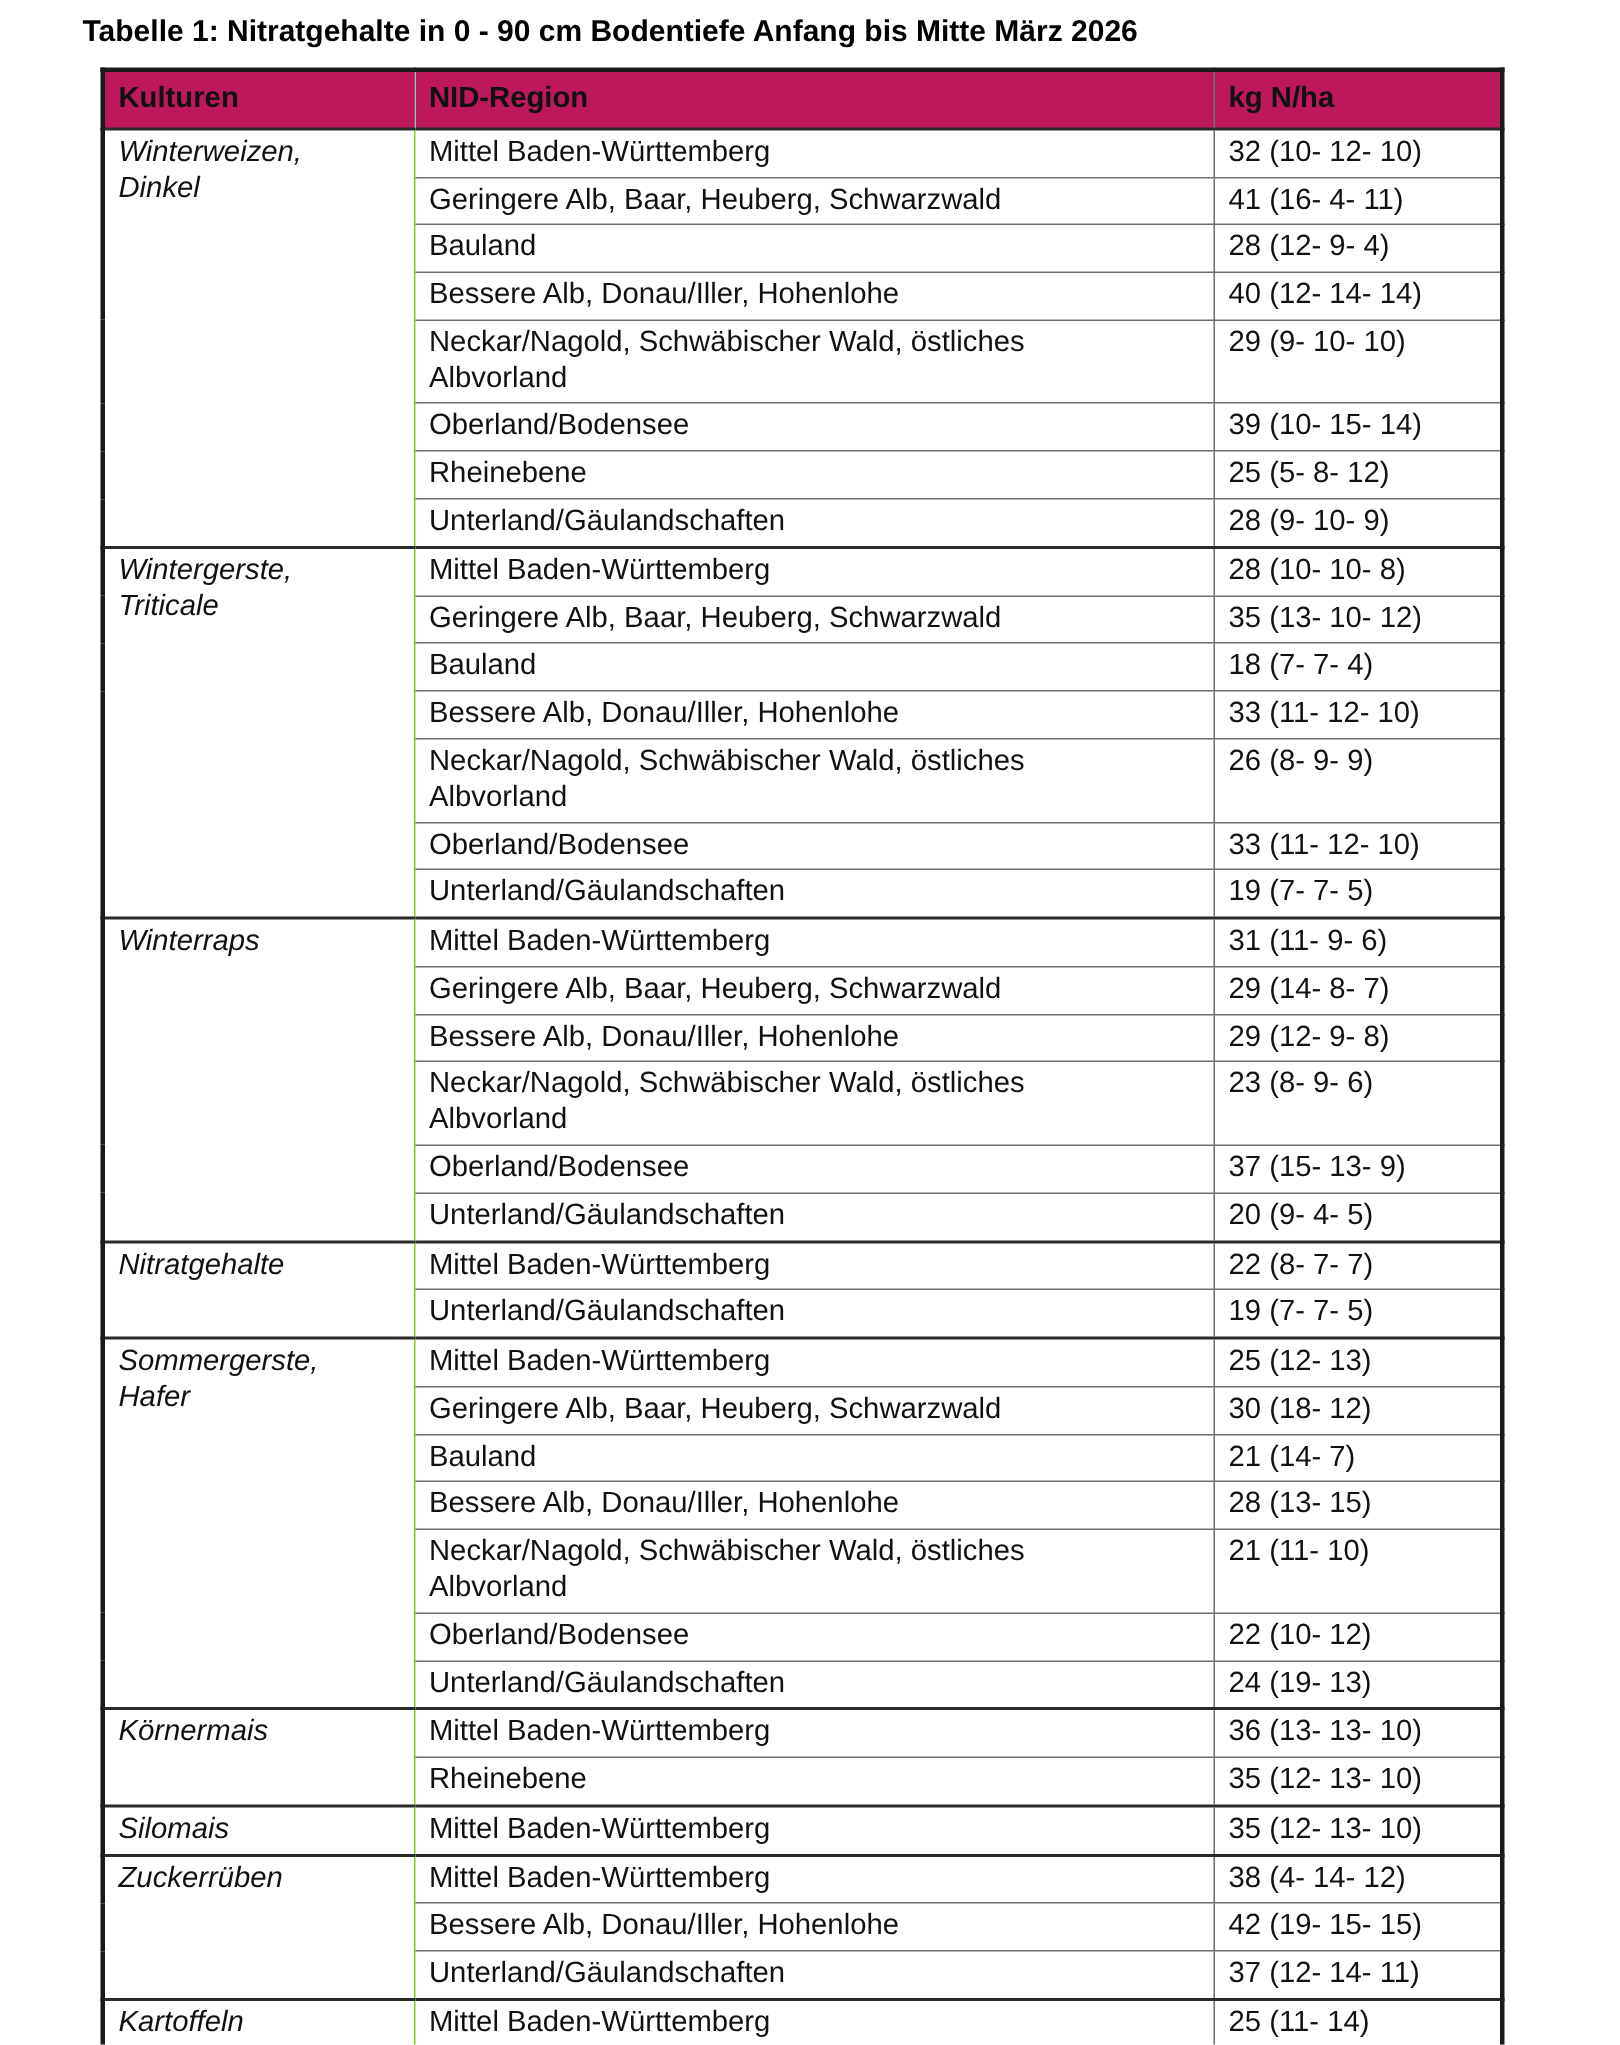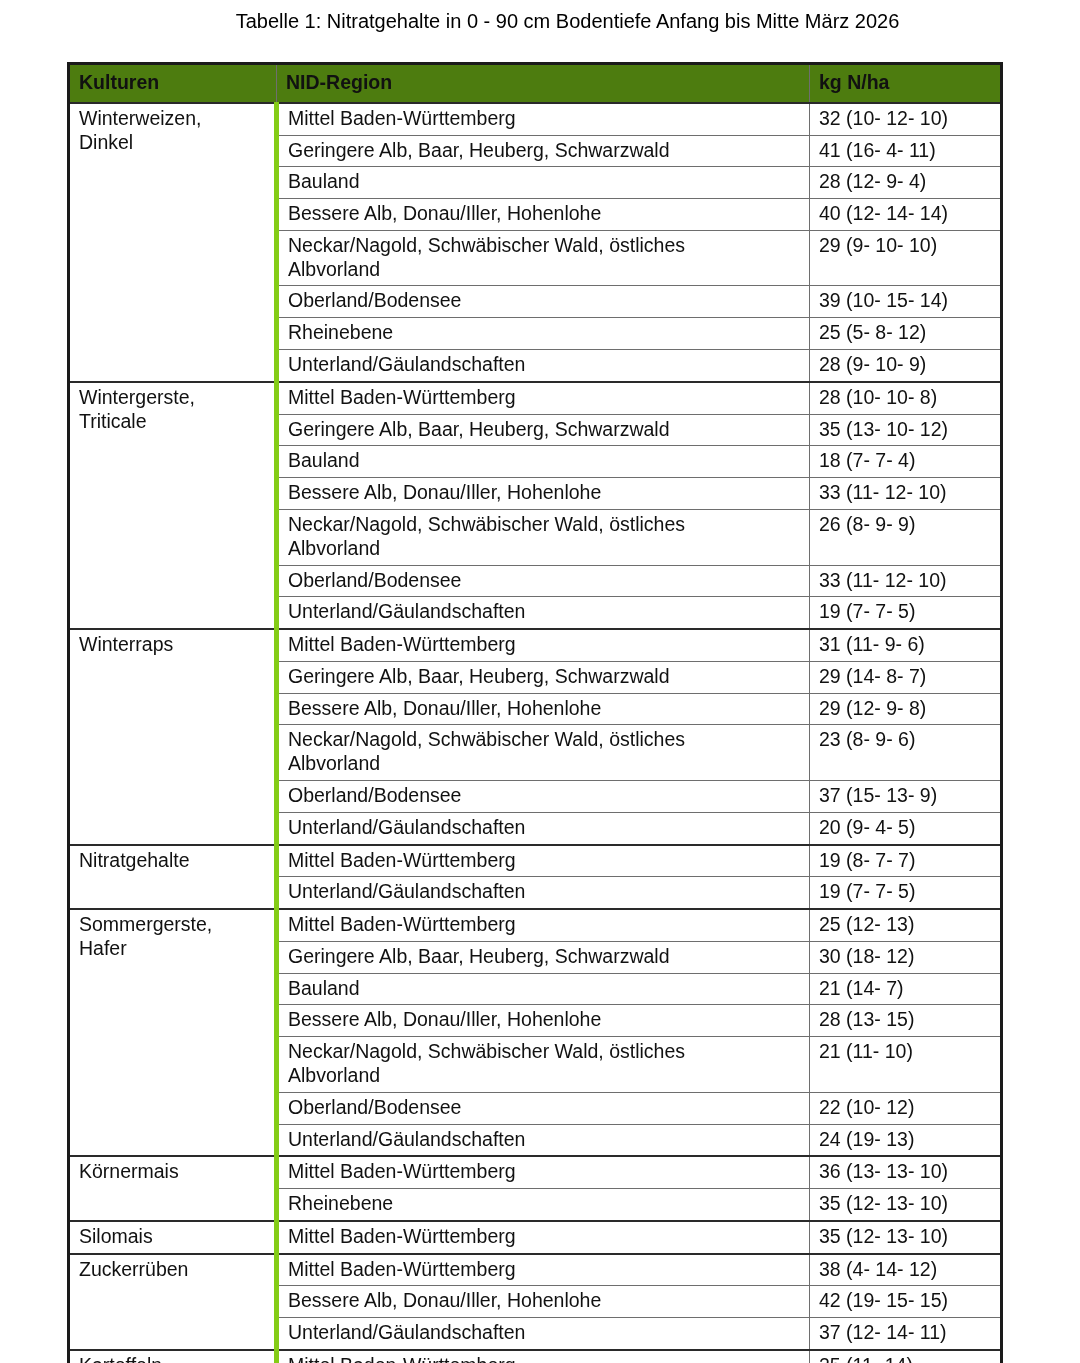--- a/index.html
+++ b/index.html
@@ -14,24 +14,23 @@
   }
   .page {
     box-sizing: border-box;
     width: 1080px;
     height: 1363px;
     padding: 10px 0 0 55px;
     overflow: hidden;
   }
   .doc-title {
     font-size: 20px;
-    font-weight: normal;
-    margin: 0 0 29px 0;
+    font-weight: bold;
+    margin: 0 0 12px 0;
     color: #000000;
-    text-align: center;
   }
   table.nid-table {
     border-collapse: collapse;
     table-layout: fixed;
     width: 933px;
     margin-left: 12px;
     border: 3px solid #1a1a1a;
   }
   col.c-kultur { width: 208px; }
   col.c-region { width: 533px; }
@@ -42,31 +41,32 @@
     text-align: left;
     vertical-align: top;
     font-size: 19.5px;
     line-height: 1.22;
     padding: 3px 9px 4px 9px;
     font-weight: normal;
     white-space: pre-wrap;
     overflow: hidden;
   }
   .nid-table thead th {
-    background: #4d7c0f;
+    background: #be185d;
     font-weight: bold;
     padding-top: 6px;
     padding-bottom: 7px;
     border-bottom: 2px solid #2a2a2a;
   }
   .nid-table tr.group-start td {
     border-top: 2px solid #2a2a2a;
   }
   .nid-table td.kultur-cell {
-    border-right: 5px solid #84cc16;
+    border-right: 1px solid #84cc16;
+    font-style: italic;
   }
 </style>
 </head>
 <body>
 
 <div class="page">
 
   <h1 class="doc-title">Tabelle 1: Nitratgehalte in 0 - 90 cm Bodentiefe Anfang bis Mitte März 2026</h1>
 
   <table class="nid-table">
@@ -171,21 +171,21 @@
           <td class="region-cell">Oberland/Bodensee</td>
           <td class="value-cell">37 (15- 13- 9)</td>
         </tr>
         <tr>
           <td class="region-cell">Unterland/Gäulandschaften</td>
           <td class="value-cell">20 (9- 4- 5)</td>
         </tr>
         <tr class="group-start">
           <td class="kultur-cell" rowspan="2">Nitratgehalte</td>
           <td class="region-cell">Mittel Baden-Württemberg</td>
-          <td class="value-cell">19 (8- 7- 7)</td>
+          <td class="value-cell">22 (8- 7- 7)</td>
         </tr>
         <tr>
           <td class="region-cell">Unterland/Gäulandschaften</td>
           <td class="value-cell">19 (7- 7- 5)</td>
         </tr>
         <tr class="group-start">
           <td class="kultur-cell" rowspan="7">Sommergerste,
 Hafer</td>
           <td class="region-cell">Mittel Baden-Württemberg</td>
           <td class="value-cell">25 (12- 13)</td>

